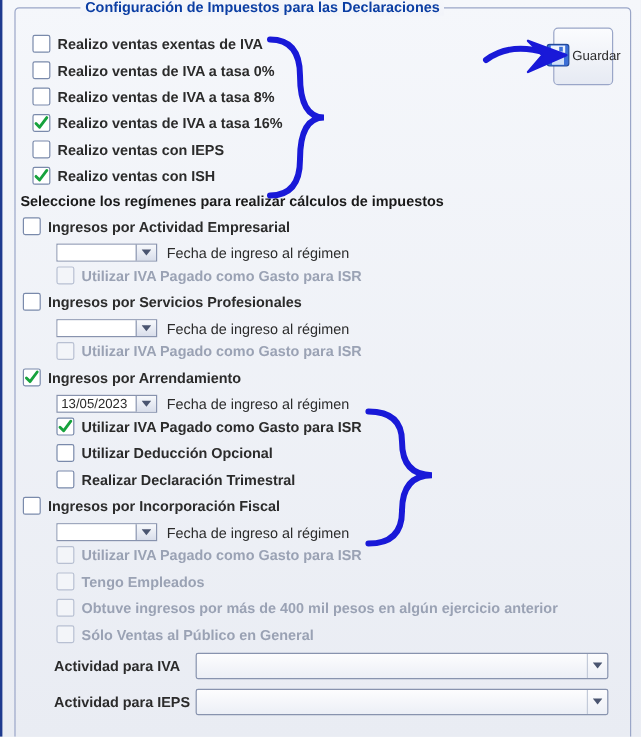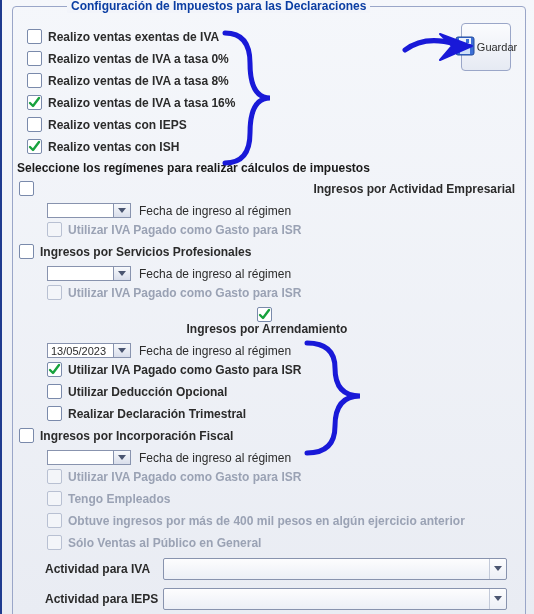--- a/index.html
+++ b/index.html
@@ -234,21 +234,21 @@
             <svg width="13" height="13" viewBox="0 0 13 13">
               <polyline points="2,7 5,10 11,2" fill="none" stroke="#17a23d" stroke-width="2.4" stroke-linecap="round" stroke-linejoin="round"></polyline>
             </svg>
           </span>
         <span class="lbl">Realizo ventas con ISH</span>
       </div>
     </div>
 
     <div class="section-hdr">Seleccione los regímenes para realizar cálculos de impuestos</div>
 
-    <div class="checkbox-row" style="margin-left:-4px;justify-content:space-between;">
+    <div class="checkbox-row" style="margin-left:-4px;">
       <span class="cb"></span>
       <span class="lbl">Ingresos por Actividad Empresarial</span>
     </div>
     <div class="date-row">
       <span class="date-input empty">
         <span class="date-text"></span>
         <span class="date-btn">
           <svg width="8" height="8">
               <polygon points="0,1 8,1 4,6" fill="#4a5570"></polygon>
             </svg>
@@ -274,21 +274,21 @@
             </svg>
         </span>
       </span>
       <span class="date-lbl">Fecha de ingreso al régimen</span>
     </div>
     <div class="checkbox-row sub">
       <span class="cb disabled"></span>
       <span class="lbl disabled">Utilizar IVA Pagado como Gasto para ISR</span>
     </div>
 
-    <div class="checkbox-row" style="margin-left:-4px; margin-top:4px;flex-direction:column;">
+    <div class="checkbox-row" style="margin-left:-4px; margin-top:4px;">
       <span class="cb checked">
           <svg width="13" height="13" viewBox="0 0 13 13">
             <polyline points="2,7 5,10 11,2" fill="none" stroke="#17a23d" stroke-width="2.4" stroke-linecap="round" stroke-linejoin="round"></polyline>
           </svg>
         </span>
       <span class="lbl">Ingresos por Arrendamiento</span>
     </div>
     <div class="date-row">
       <span class="date-input">
         <span class="date-text">13/05/2023</span>

